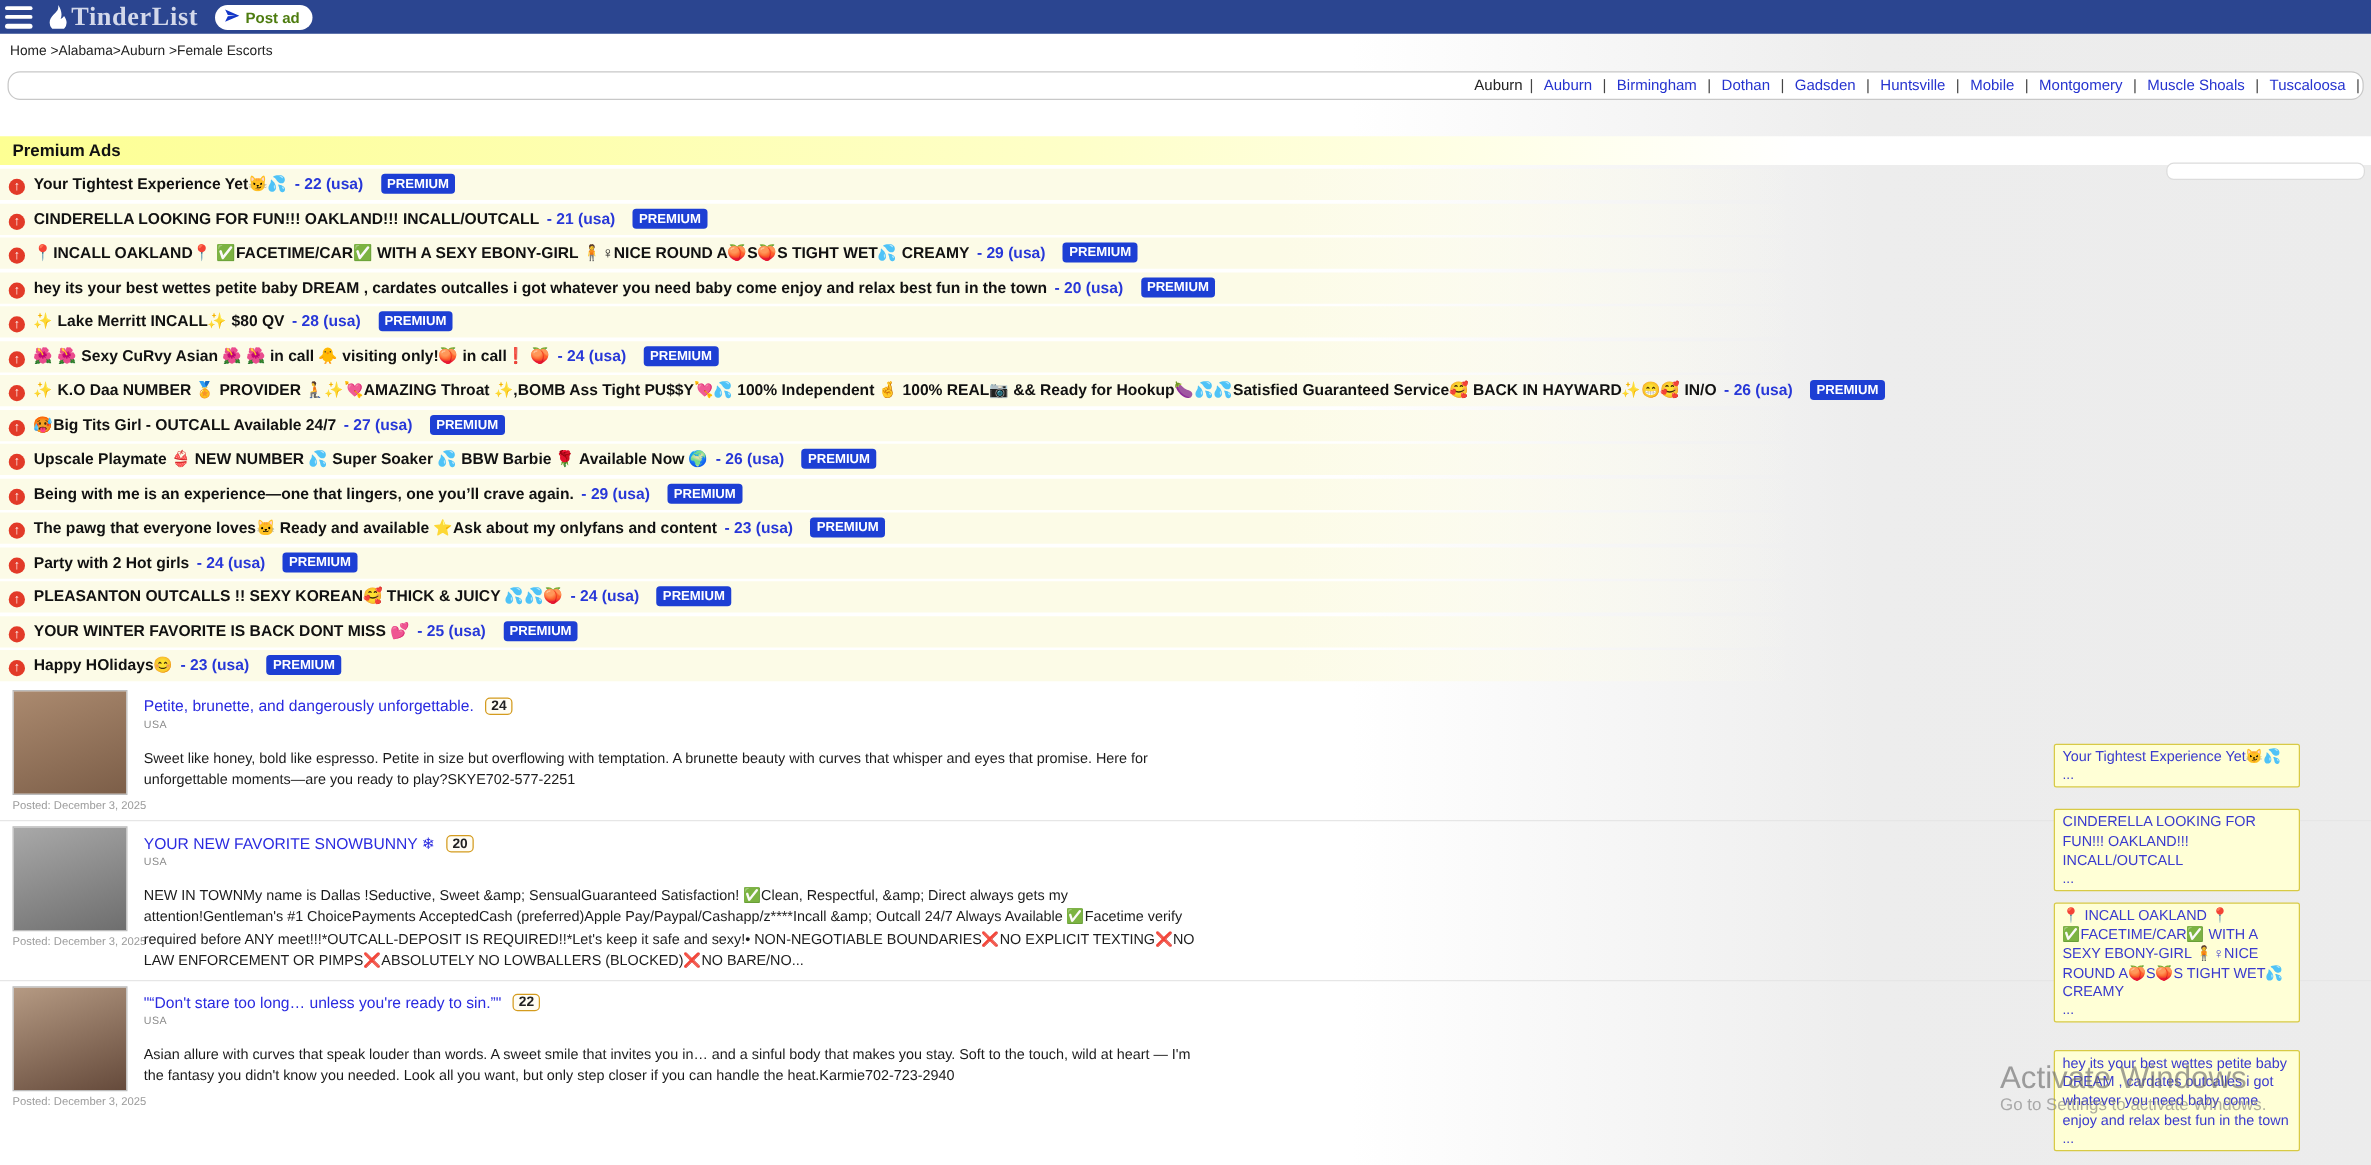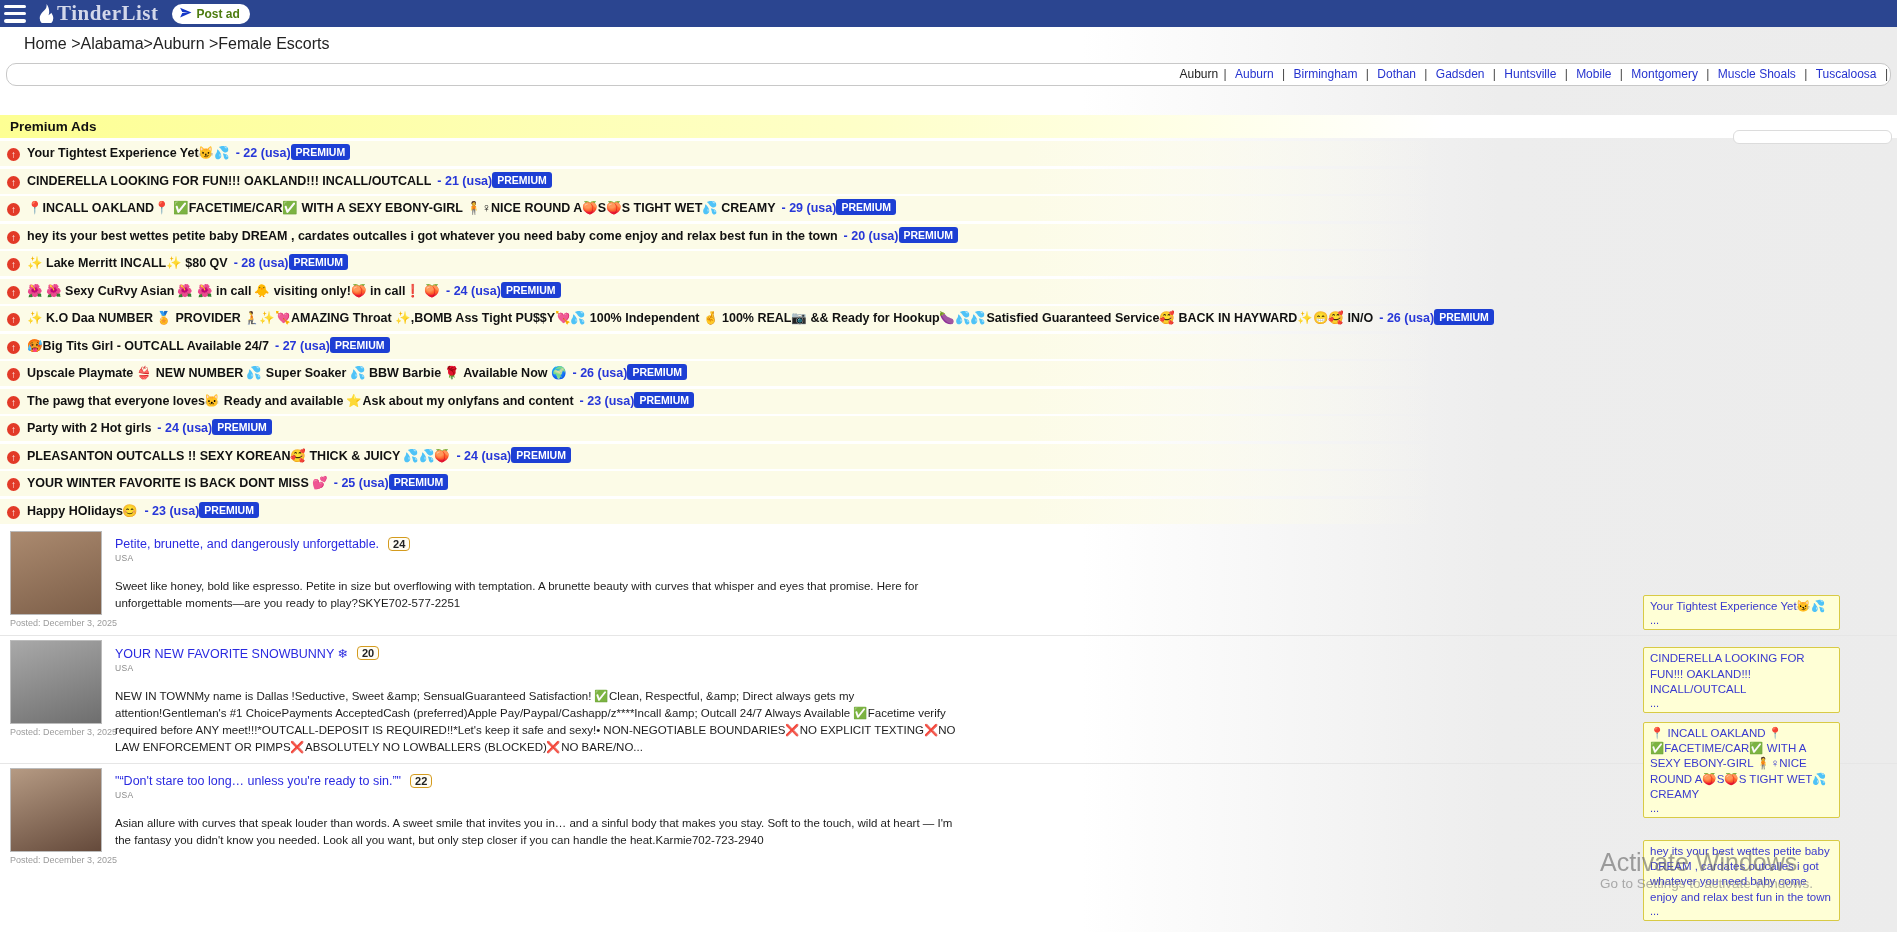--- a/index.html
+++ b/index.html
@@ -9,41 +9,41 @@
   
   .topbar{height:27px;background:#2b4590;display:flex;align-items:center;padding-left:4px;}
   .hamburger{width:22px;height:18px;display:flex;flex-direction:column;justify-content:space-between;cursor:pointer;margin-right:12px;}
   .hamburger span{display:block;height:3.5px;background:#fff;border-radius:2px;}
   .brand{display:flex;align-items:center;gap:2px;cursor:pointer;}
   .brand svg{display:block;}
   .brand-name{font-family:"Liberation Serif",serif;font-size:21px;font-weight:600;color:#d3d8ea;letter-spacing:.5px;}
   .postad{margin-left:14px;background:#fff;border:none;border-radius:12px;height:20px;display:flex;align-items:center;gap:4px;
           padding:0 10px 0 7px;color:#4d7c0f;font-weight:bold;font-size:12px;cursor:pointer;}
   
-  .breadcrumb{font-size:16px;color:#222;padding:8px 0 5px 8px;margin-left:16px;}
+  .breadcrumb{font-size:11px;color:#222;padding:8px 0 5px 8px;}
   
   .citynav{margin:5px 6px 0 6px;height:21px;border:1px solid #c8c8c8;border-radius:10px;background:#fff;
            text-align:right;font-size:12px;line-height:21px;color:#333;overflow:hidden;}
   .city-current{color:#222;}
   .city-link{color:#2533cf;text-decoration:none;margin:0 3px;cursor:pointer;}
   .city-sep{color:#444;margin:0 2px;}
   
   .premium{margin-top:29px;}
   .premium-head{height:23px;line-height:23px;padding-left:10px;font-size:13.5px;font-weight:bold;color:#111;
                 background:linear-gradient(to right,#fdff93 0%,#feffc8 45%,#ffffff 76%);margin-bottom:3px;}
   .prow{height:25px;line-height:25px;white-space:nowrap;margin-bottom:2.5px;padding-left:7px;
         background:linear-gradient(to right,#fcfbe7 0%,#fcfbe7 54%,rgba(252,251,231,0) 76%);
         font-size:12.5px;font-weight:700;color:#111;}
   .up-icon{display:inline-block;width:13px;height:13px;border-radius:50%;background:#e23a28;color:#fff;
            font-size:10px;line-height:13px;text-align:center;vertical-align:-1px;margin-right:7px;font-weight:bold;}
   .up-icon::before{content:"↑";}
   .ptitle{color:#111;text-decoration:none;cursor:pointer;}
   .pmeta{color:#2737d8;margin-left:6px;}
   .pbadge{display:inline-block;background:#1d3fd4;color:#fff;font-size:10.5px;font-weight:700;
-          padding:1px 5px;border-radius:3px;line-height:14px;vertical-align:1px;}
+          padding:1px 5px;border-radius:3px;margin-left:14px;line-height:14px;vertical-align:1px;}
   
   .daybar{margin-top:26px;height:21px;line-height:21px;padding-left:10px;font-size:12px;color:#111;
           background:linear-gradient(to right,#e9e9e9 0%,#f5f5f5 55%,#fdfdfd 85%);}
   
   .listings{margin-top:3px;}
   .listing{display:flex;padding:4px 0 6px 10px;min-height:98px;}
   .listing + .listing{border-top:1px solid #e6e6e6;}
   .lcol{width:92px;flex:0 0 92px;}
   .lthumb{width:90px;height:82px;border:1px solid #bbb;cursor:pointer;}
   .listing:nth-child(1) .lthumb{background:linear-gradient(160deg,#ab8a6f,#7c5e48);}
@@ -130,20 +130,23 @@
         <div class="prow">
     <span class="up-icon"></span><a class="ptitle">✨ K.O Daa NUMBER 🏅 PROVIDER 🧎✨💘AMAZING Throat ✨,BOMB Ass Tight PU$$Y💘💦 100% Independent 🤞 100% REAL📷 &amp;&amp; Ready for Hookup🍆💦💦Satisfied Guaranteed Service🥰 BACK IN HAYWARD✨😁🥰 IN/O</a><span class="pmeta">- 26 (usa)</span><span class="pbadge">PREMIUM</span>
   </div>
         <div class="prow">
     <span class="up-icon"></span><a class="ptitle">🥵Big Tits Girl - OUTCALL Available 24/7</a><span class="pmeta">- 27 (usa)</span><span class="pbadge">PREMIUM</span>
   </div>
         <div class="prow">
     <span class="up-icon"></span><a class="ptitle">Upscale Playmate 👙 NEW NUMBER 💦 Super Soaker 💦 BBW Barbie 🌹 Available Now 🌍</a><span class="pmeta">- 26 (usa)</span><span class="pbadge">PREMIUM</span>
   </div>
         <div class="prow">
+    <span class="up-icon"></span><a class="ptitle">Being with me is an experience—one that lingers, one you’ll crave again.</a><span class="pmeta">- 29 (usa)</span><span class="pbadge">PREMIUM</span>
+  </div>
+        <div class="prow">
     <span class="up-icon"></span><a class="ptitle">The pawg that everyone loves🐱 Ready and available ⭐Ask about my onlyfans and content</a><span class="pmeta">- 23 (usa)</span><span class="pbadge">PREMIUM</span>
   </div>
         <div class="prow">
     <span class="up-icon"></span><a class="ptitle">Party with 2 Hot girls</a><span class="pmeta">- 24 (usa)</span><span class="pbadge">PREMIUM</span>
   </div>
         <div class="prow">
     <span class="up-icon"></span><a class="ptitle">PLEASANTON OUTCALLS !! SEXY KOREAN🥰 THICK &amp; JUICY 💦💦🍑</a><span class="pmeta">- 24 (usa)</span><span class="pbadge">PREMIUM</span>
   </div>
         <div class="prow">
     <span class="up-icon"></span><a class="ptitle">YOUR WINTER FAVORITE IS BACK DONT MISS 💕</a><span class="pmeta">- 25 (usa)</span><span class="pbadge">PREMIUM</span>

